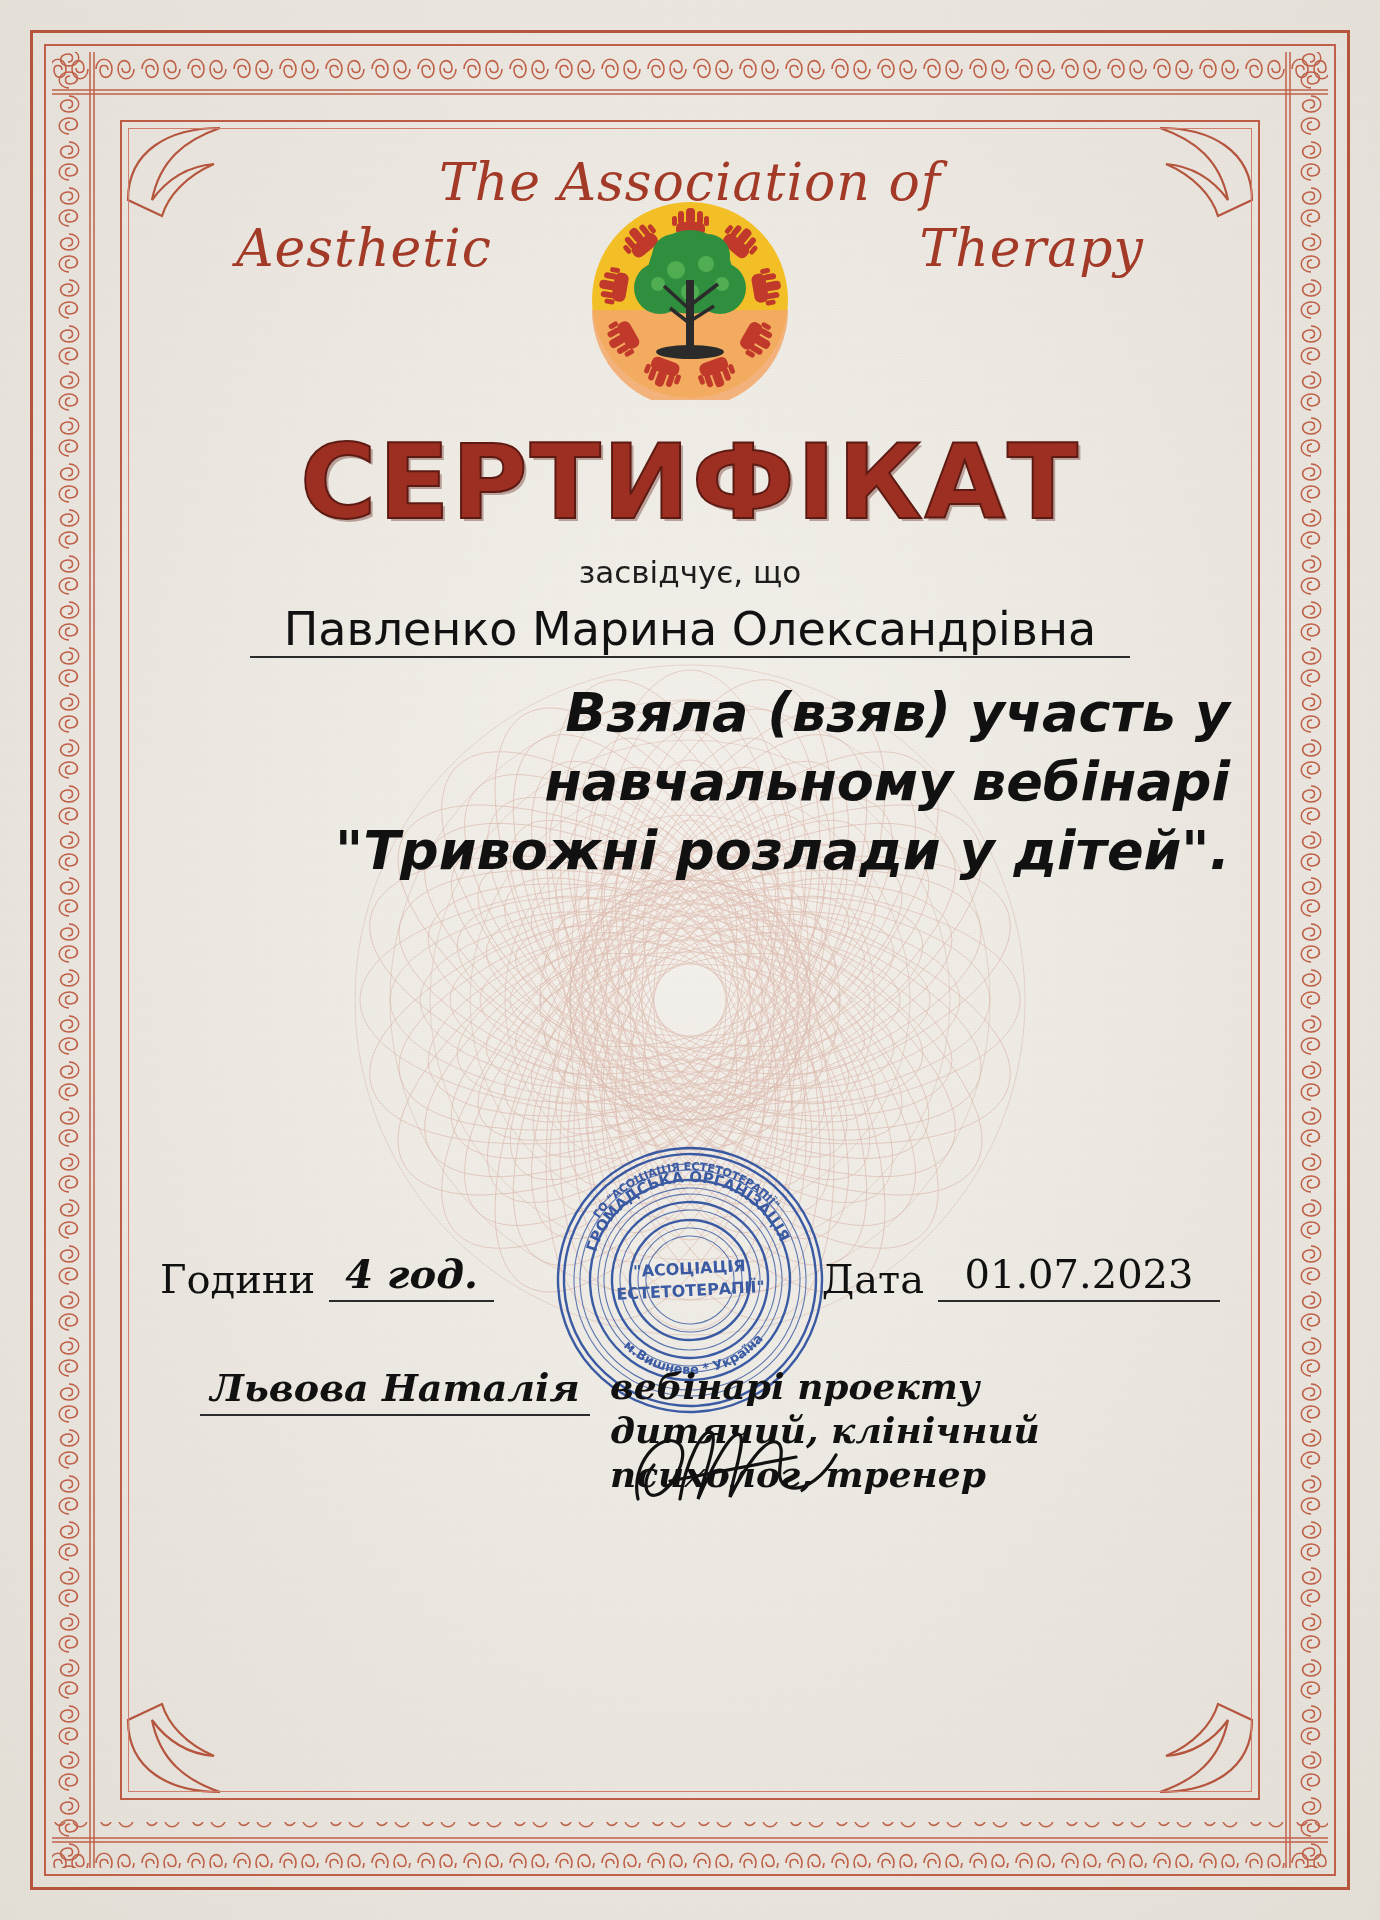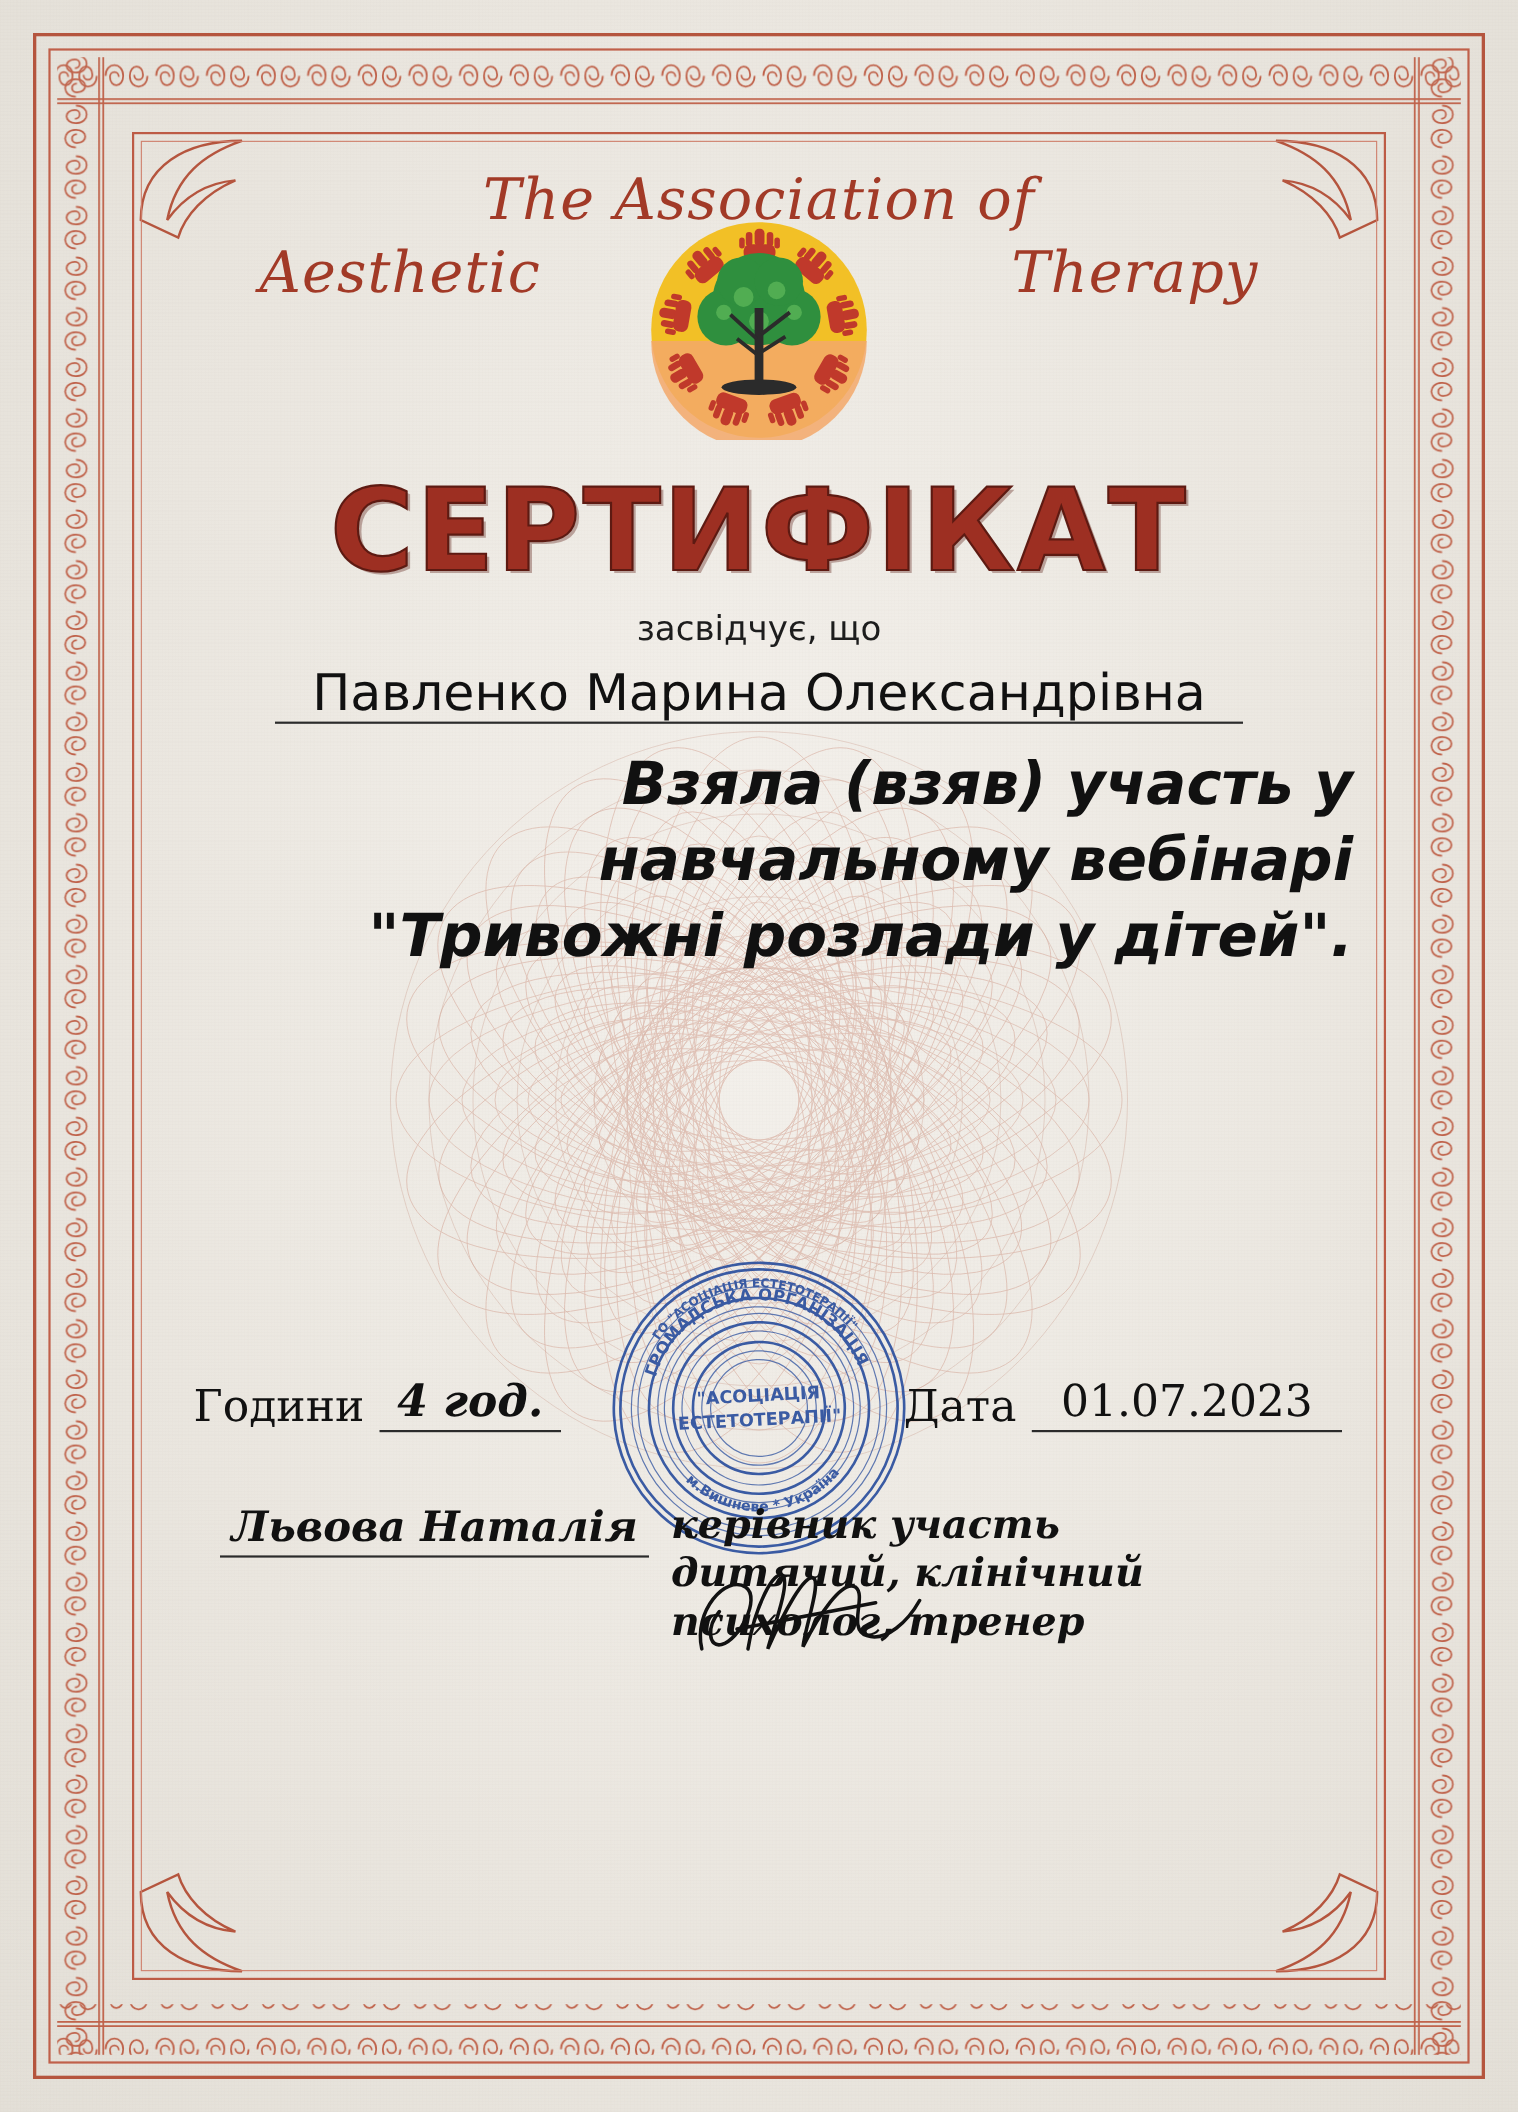--- a/index.html
+++ b/index.html
@@ -150,21 +150,21 @@
     left: 10px;
     right: 10px;
     top: 1110px;
     display: flex;
     align-items: flex-end;
     justify-content: space-between;
     font-family: "DejaVu Serif", serif;
     font-size: 40px;
     color: #111;
   }
-  .meta-group { display: flex; align-items: flex-end; gap: 14px; margin-left: 16px; }
+  .meta-group { display: flex; align-items: flex-end; gap: 14px; }
   .meta-label { white-space: nowrap; }
   .meta-value {
     border-bottom: 2px solid #2b2b2b;
     padding: 0 16px 3px;
     font-style: italic;
     font-weight: bold;
     white-space: nowrap;
   }
   .meta-value.date { min-width: 250px; text-align: center; font-style: normal; font-weight: normal;}
 
@@ -417,21 +417,21 @@
         <span class="meta-label">Дата</span>
         <span class="meta-value date">01.07.2023</span>
       </div>
     </div>
 
     <div class="sign-row">
       <div class="sign-left">
         <span class="sign-name">Львова Наталія</span>
       </div>
       <div class="sign-right">
-        <div>керівник участь</div>
+        <div>вебінарі проекту</div>
         <div>дитячий, клінічний</div>
         <div>психолог, тренер</div>
       </div>
     </div>
 
     <svg class="signature-mark" viewBox="0 0 240 140">
       <g fill="none" stroke="#111" stroke-width="3.2" stroke-linecap="round">
         <path d="M18 104 C 10 70, 40 36, 58 48 C 72 58, 52 96, 36 100 C 24 103, 22 84, 34 70"></path>
         <path d="M60 104 C 66 66, 84 30, 92 38 C 98 46, 82 88, 78 104 C 92 72, 112 34, 120 40 C 126 46, 112 84, 110 102 C 124 74, 146 40, 158 48 C 168 56, 150 86, 168 92 C 186 98, 206 78, 216 60"></path>
         <path d="M50 86 L176 62"></path>

